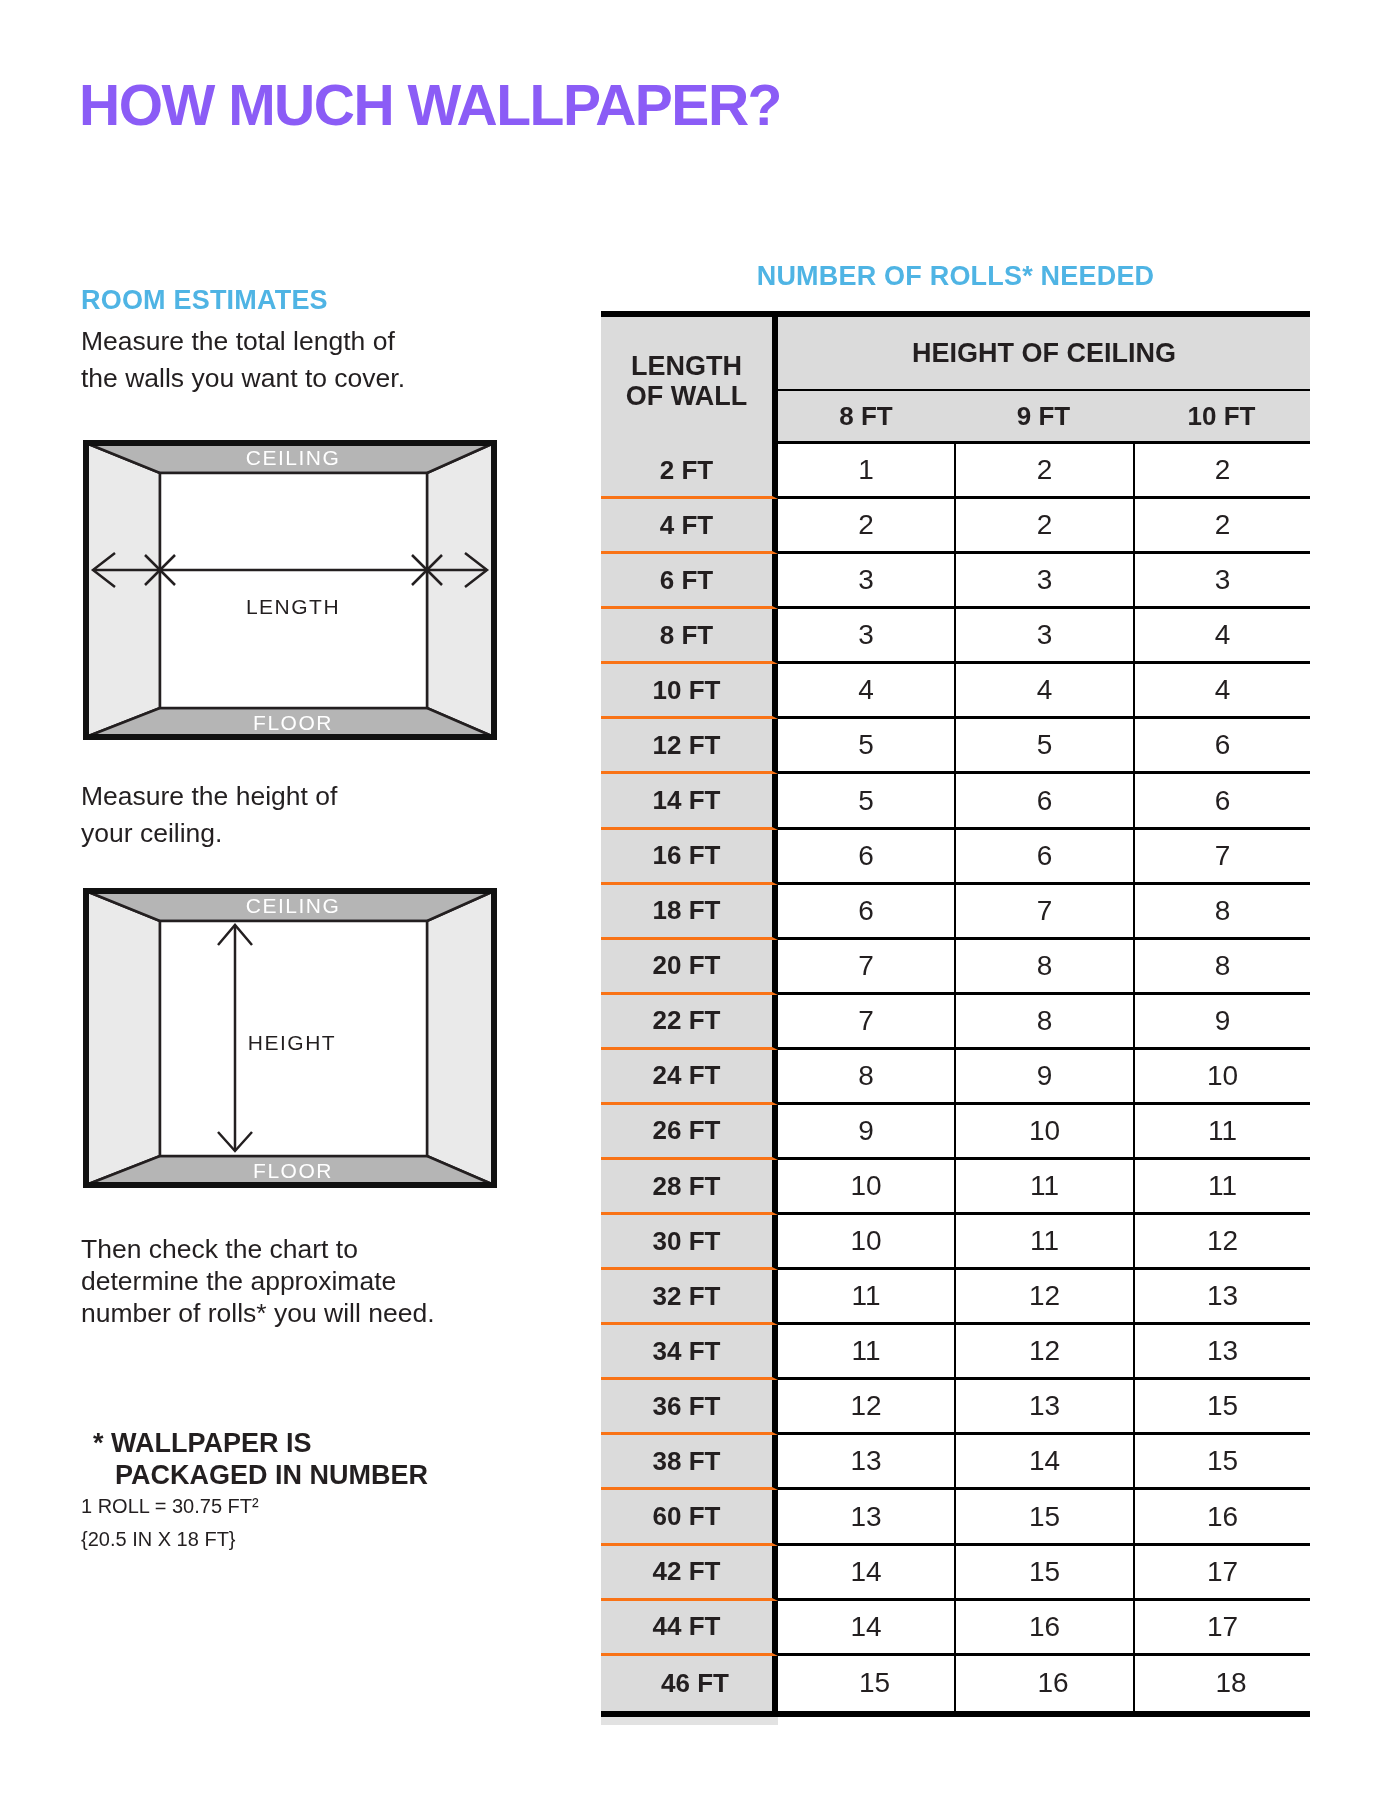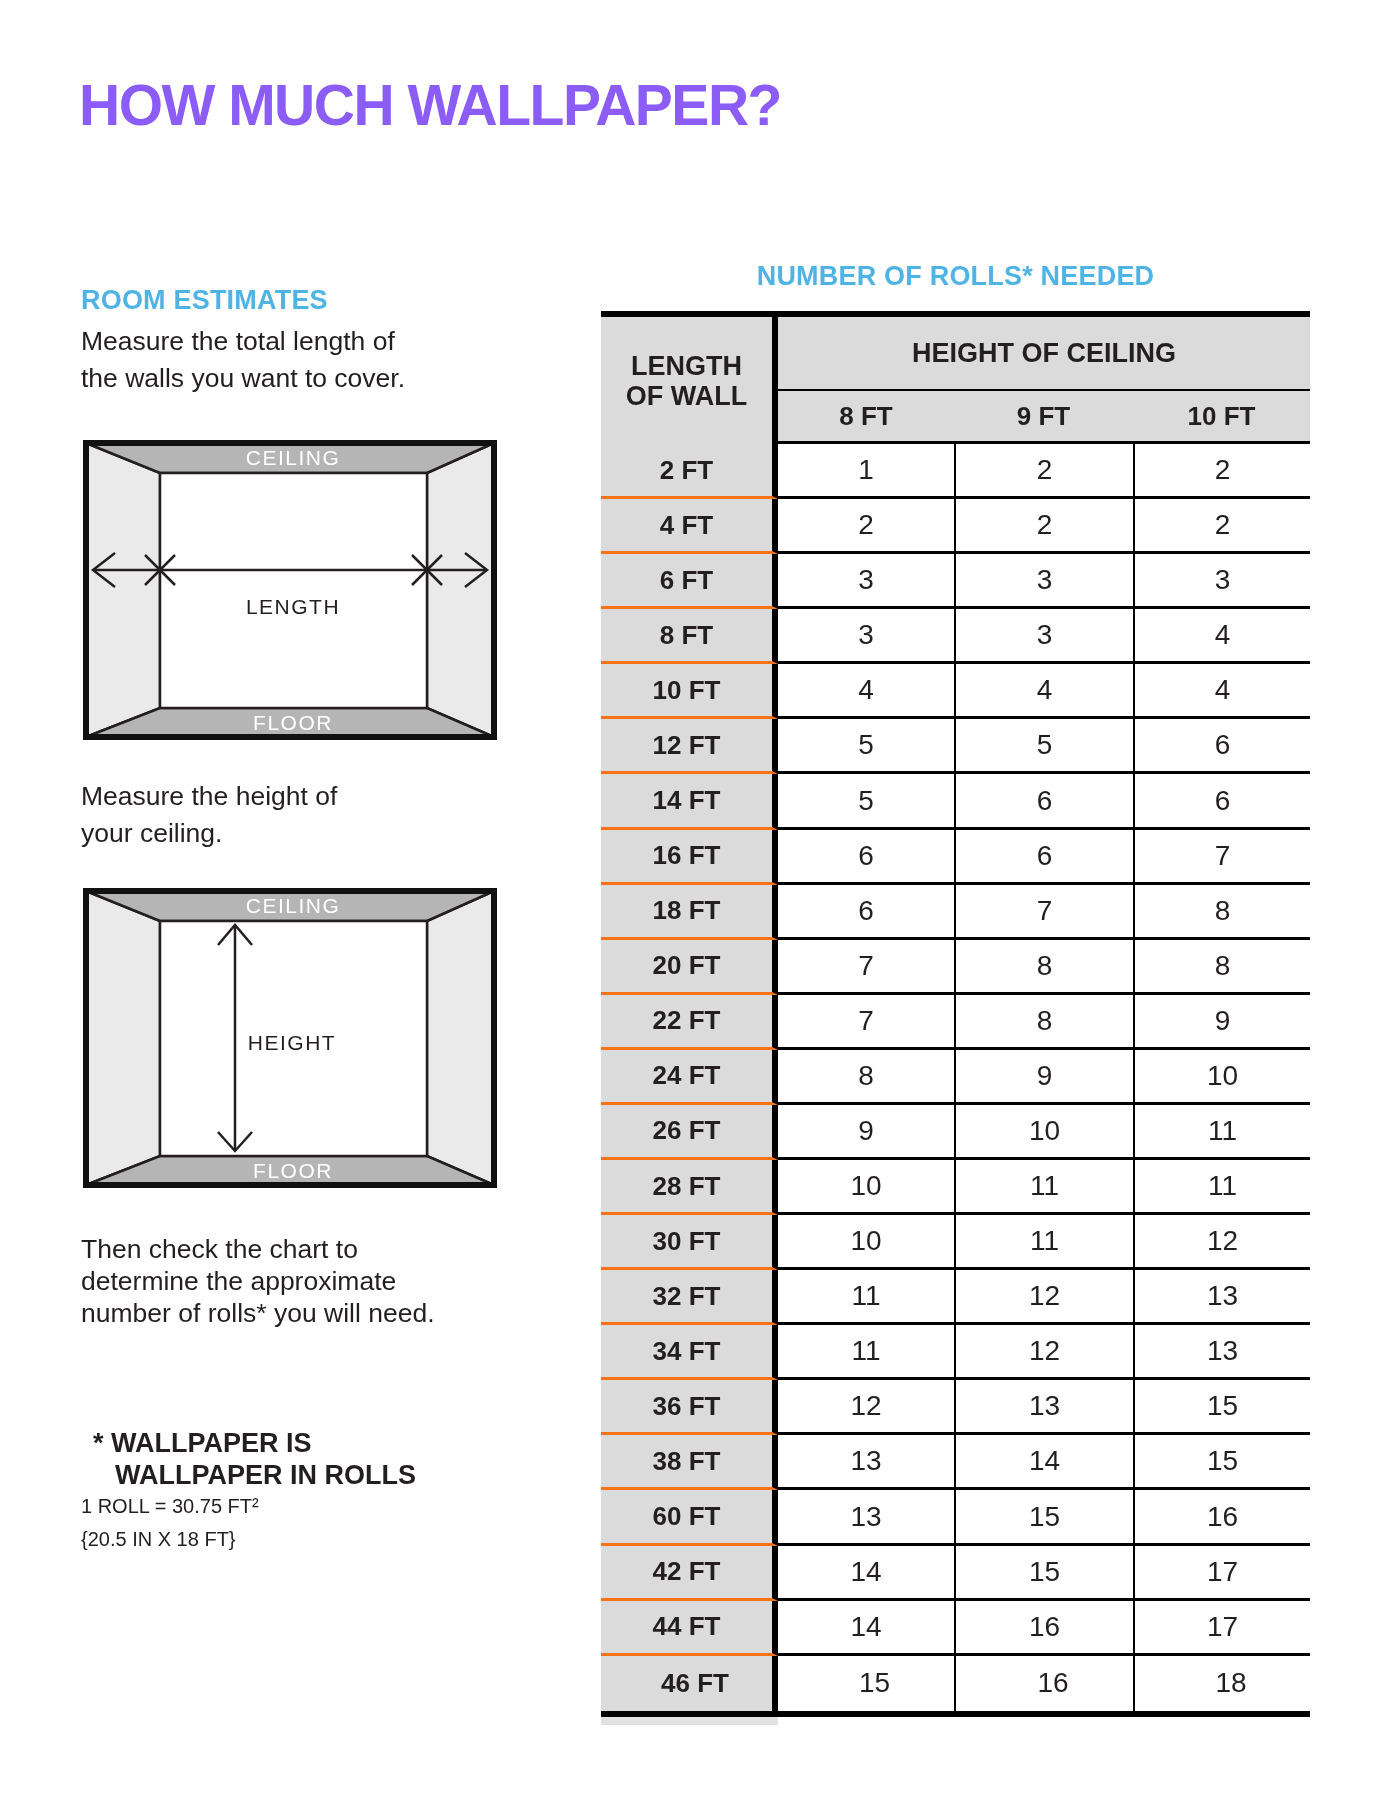--- a/index.html
+++ b/index.html
@@ -128,21 +128,21 @@
   </svg>
 
   <div class="abs para para3" style="left:81px; top:1233px;">
     <div>Then check the chart to</div>
     <div>determine the approximate</div>
     <div>number of rolls* you will need.</div>
   </div>
 
   <div class="abs bold-note" style="left:81px; top:1427px;margin-left:12px;">
     <div>* WALLPAPER IS</div>
-    <div class="indent">WALLPAPER IN ROLLS</div>
+    <div class="indent">PACKAGED IN NUMBER</div>
   </div>
 
   <div class="abs roll-note" style="left:81px; top:1490px;">
     <div>1 ROLL = 30.75 FT²</div>
     <div>{20.5 IN X 18 FT}</div>
   </div>
 
   <div class="abs blue-sub table-heading">NUMBER OF ROLLS* NEEDED</div>
 
   <div class="abs rolls-table">

